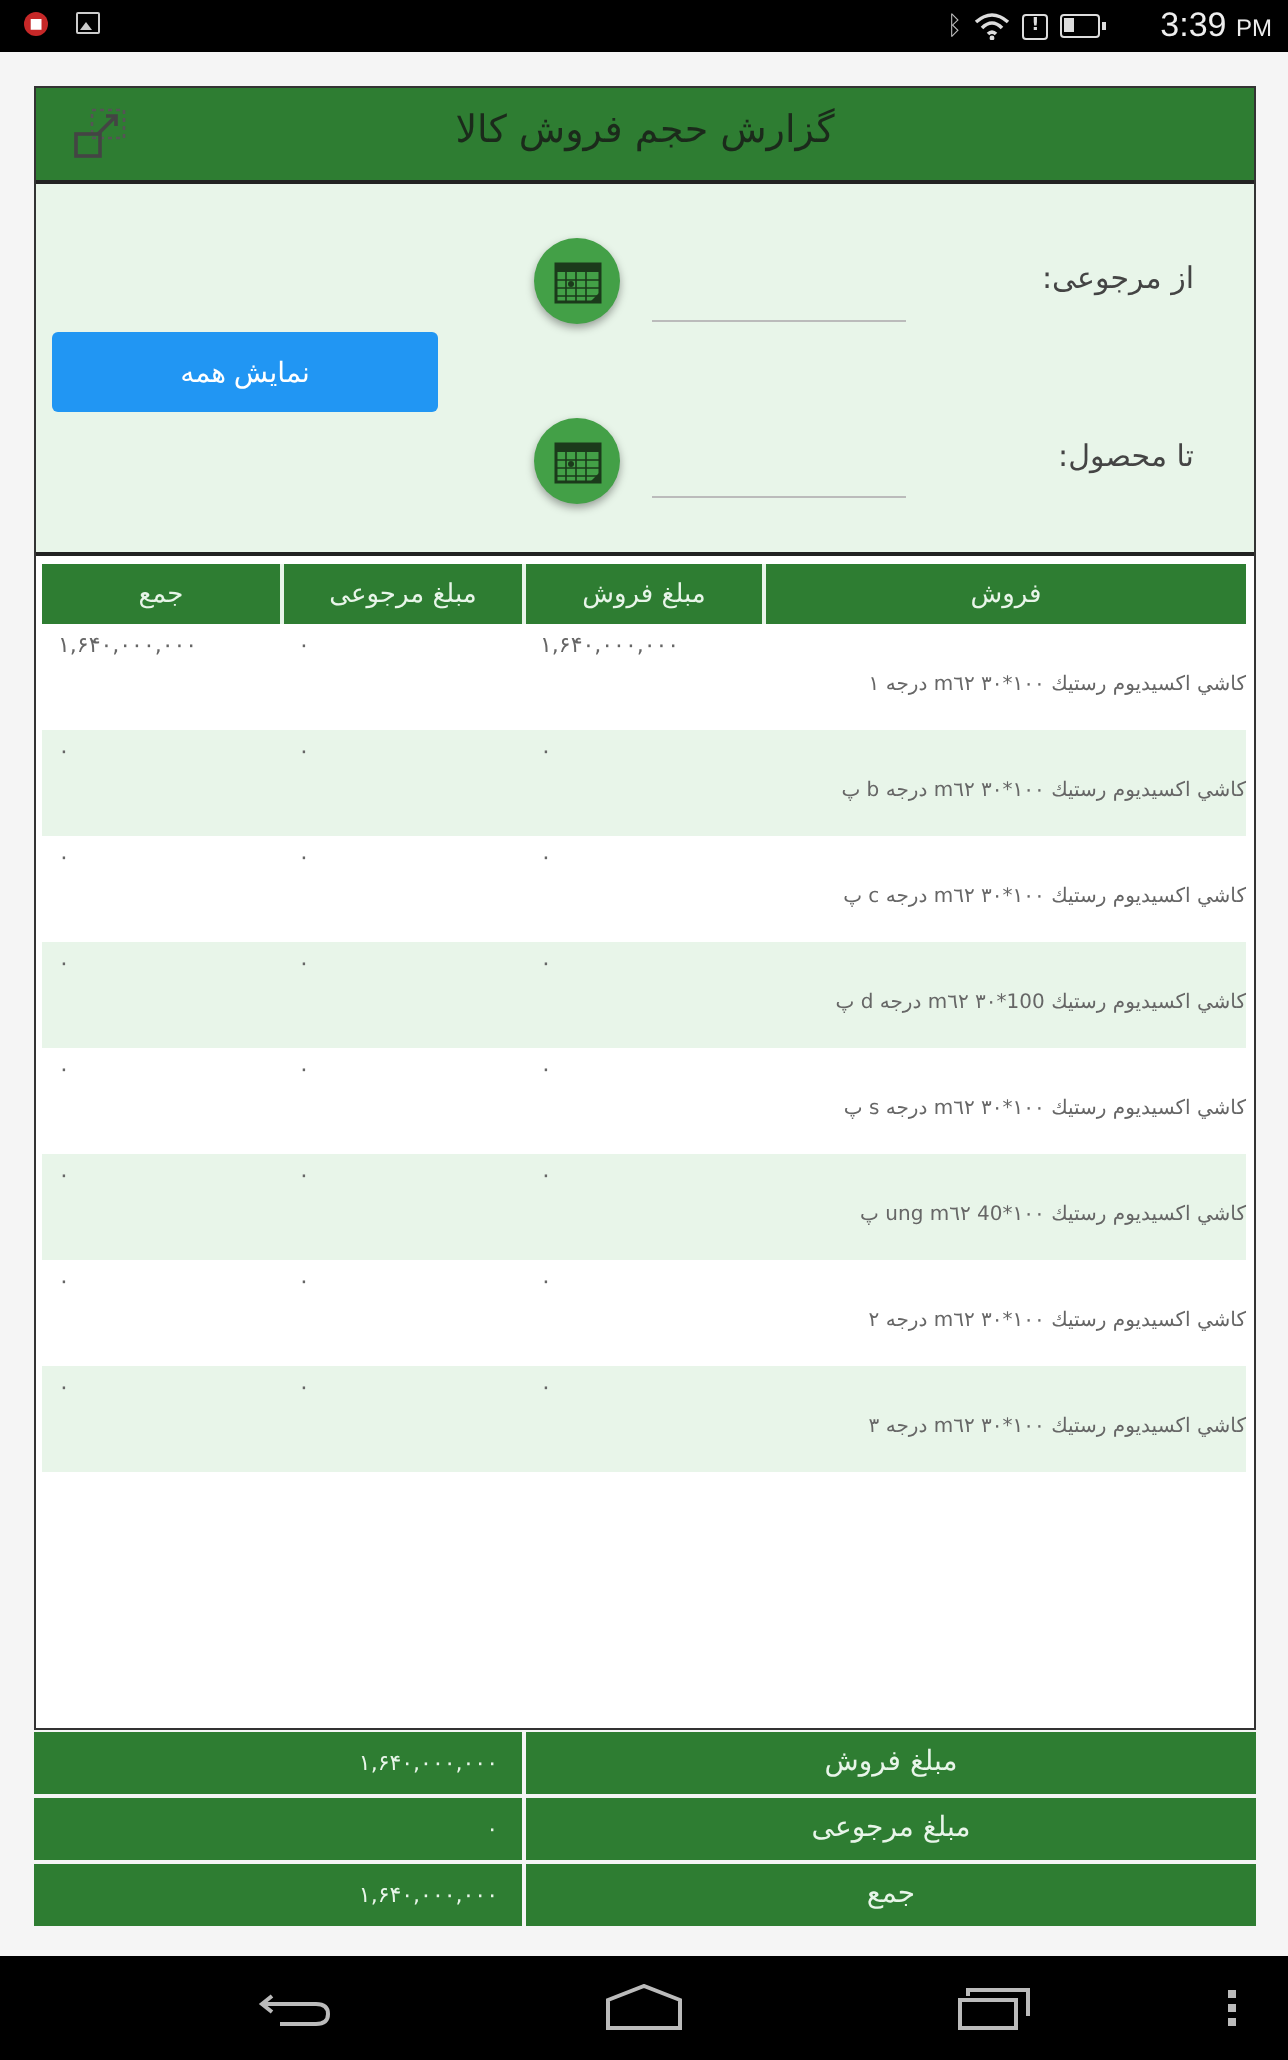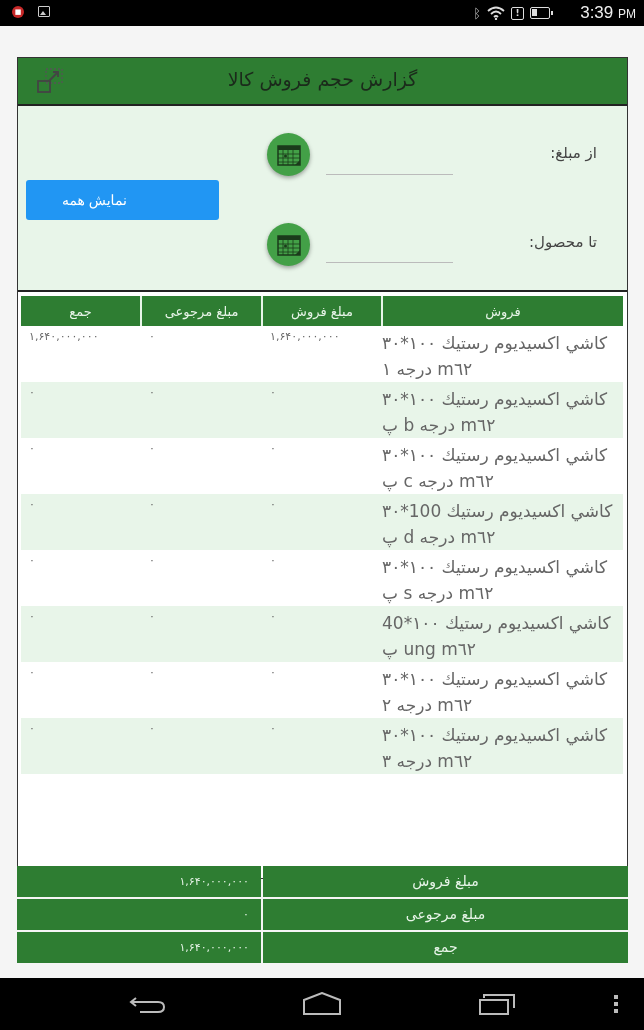--- a/index.html
+++ b/index.html
@@ -11,42 +11,42 @@
     .sb-gallery::after { content: ""; position: absolute; left: 1px; bottom: 1px; width: 0; height: 0; border-left: 3px solid transparent; border-right: 3px solid transparent; border-bottom: 4px solid #ccc; }
     .statusbar .right-icons { position: absolute; right: 8px; top: 3px; display: flex; align-items: center; gap: 6px; font-size: 16px; color: #ddd; }
     .sb-bt { font-size: 13px; color: #bbb; }
     .sb-alert { width: 13px; height: 13px; border: 1.5px solid #ddd; border-radius: 2px; font-size: 9px; line-height: 10px; text-align: center; font-weight: bold; }
     .sb-battery { width: 20px; height: 12px; border: 1.5px solid #ddd; border-radius: 2px; position: relative; }
     .sb-battery::before { content: ""; position: absolute; left: 1px; top: 1px; width: 5px; height: 7px; background: #ddd; }
     .sb-battery::after { content: ""; position: absolute; right: -4px; top: 3px; width: 2px; height: 4px; background: #ddd; }
     .sb-time { font-family: "Liberation Sans", sans-serif; font-size: 17px; color: #eee; margin-left: 24px; }
     .sb-time small { font-size: 12px; }
 
-    .card { position: absolute; left: 17px; top: 43px; width: 611px; height: 822px; border: 1.5px solid #333; background: #fff; margin-top: 14px; }
+    .card { position: absolute; left: 17px; top: 43px; width: 611px; height: 822px; border: 1.5px solid #333; background: #fff; }
     .title-bar { height: 48px; background: #2e7d32; position: relative; border-bottom: 2px solid #222; }
     .title-bar .title { position: absolute; left: 0; right: 0; top: 10px; text-align: center; font-size: 19px; color: #1b2a1b; }
     .expand-icon { position: absolute; left: 18px; top: 10px; width: 28px; height: 26px; }
     .filter-panel { height: 186px; background: #e8f5e9; position: relative; border-bottom: 2px solid #222; }
     .lbl-from, .lbl-to { position: absolute; right: 30px; font-size: 15px; color: #444; direction: rtl; }
     .lbl-from { top: 38px; }
     .lbl-to { top: 127px; }
     .date-line { position: absolute; left: 308px; width: 127px; height: 1px; background: #bbb; }
     .date-line.from { top: 68px; }
     .date-line.to { top: 156px; }
     .cal-btn { position: absolute; left: 249px; width: 43px; height: 43px; border-radius: 50%; background: #43a047; box-shadow: 0 2px 4px rgba(0,0,0,0.35); display: flex; align-items: center; justify-content: center; }
     .cal-btn.from { top: 27px; }
     .cal-btn.to { top: 117px; }
-    .show-all { position: absolute; left: 8px; top: 74px; width: 193px; height: 40px; background: #2196f3; border-radius: 3px; color: #fff; font-size: 14px; text-align: left; line-height: 40px; border: none; padding-left: 36px; }
+    .show-all { position: absolute; left: 8px; top: 74px; width: 193px; height: 40px; background: #2196f3; border-radius: 3px; color: #fff; font-size: 14px; text-align: center; line-height: 40px; border: none; }
 
     .table-wrap { padding: 4px 3px 0 3px; }
     table.items { width: 602px; border-collapse: collapse; direction: rtl; table-layout: fixed; }
     table.items th { background: #2e7d32; color: #e8f5e9; font-weight: normal; font-size: 13px; height: 30px; border-left: 2px solid #e8f5e9; }
     table.items th:last-child { border-left: none; }
     table.items td { font-size: 13px; color: #666; vertical-align: top; padding-top: 4px; height: 53px; }
-    table.items td.prod { text-align: left; font-size: 17px; line-height: 26px; padding-top: 4px; }
+    table.items td.prod { text-align: right; font-size: 10px; line-height: 26px; padding-top: 18px; }
     table.items td.num { text-align: left; padding-left: 8px; font-size: 11px; }
     table.items tr.alt td { background: #e8f5e9; }
 
     .summary { position: absolute; left: 17px; top: 866px; width: 611px; }
     .sum-row { display: flex; height: 31px; margin-bottom: 2px; }
     .sum-val { width: 244px; background: #2e7d32; color: #e8f5e9; font-size: 11px; text-align: right; padding-right: 12px; line-height: 31px; margin-right: 2px; }
     .sum-label { flex: 1; background: #2e7d32; color: #e8f5e9; font-size: 14px; text-align: center; line-height: 31px; direction: rtl; }
 
     .navbar { position: absolute; left: 0; top: 978px; width: 644px; height: 52px; background: #000; }
     .nav-btn { position: absolute; top: 14px; }
@@ -82,21 +82,21 @@
     <svg class="expand-icon" viewBox="0 0 28 26">
       <rect x="10" y="1" width="16" height="14" fill="none" stroke="#555" stroke-width="1.3" stroke-dasharray="2,2"></rect>
       <rect x="2" y="13" width="12" height="11" fill="none" stroke="#444" stroke-width="1.8"></rect>
       <path d="M13 13 L22 4" stroke="#444" stroke-width="1.8"></path>
       <path d="M17 4 L22 4 L22 9" stroke="#444" stroke-width="1.8" fill="none"></path>
     </svg>
     <div class="title">گزارش حجم فروش کالا</div>
   </div>
 
   <div class="filter-panel">
-    <div class="lbl-from">از مبلغ:</div>
+    <div class="lbl-from">از مرجوعی:</div>
     <div class="date-line from"></div>
     <div class="cal-btn from">
       <svg width="24" height="22" viewBox="0 0 24 22">
         <rect x="1" y="2" width="22" height="19" fill="none" stroke="#1b3a1b" stroke-width="1.5"></rect>
         <rect x="1" y="2" width="22" height="4" fill="#1b3a1b"></rect>
         <path d="M1 10 H23 M1 14 H23 M1 18 H23 M6 6 V21 M11 6 V21 M16 6 V21" stroke="#1b3a1b" stroke-width="0.8"></path>
         <circle cx="8.5" cy="12" r="1.5" fill="#1b3a1b"></circle>
         <path d="M18 21 L23 16 L23 21 Z" fill="#1b3a1b"></path>
       </svg>
     </div>

